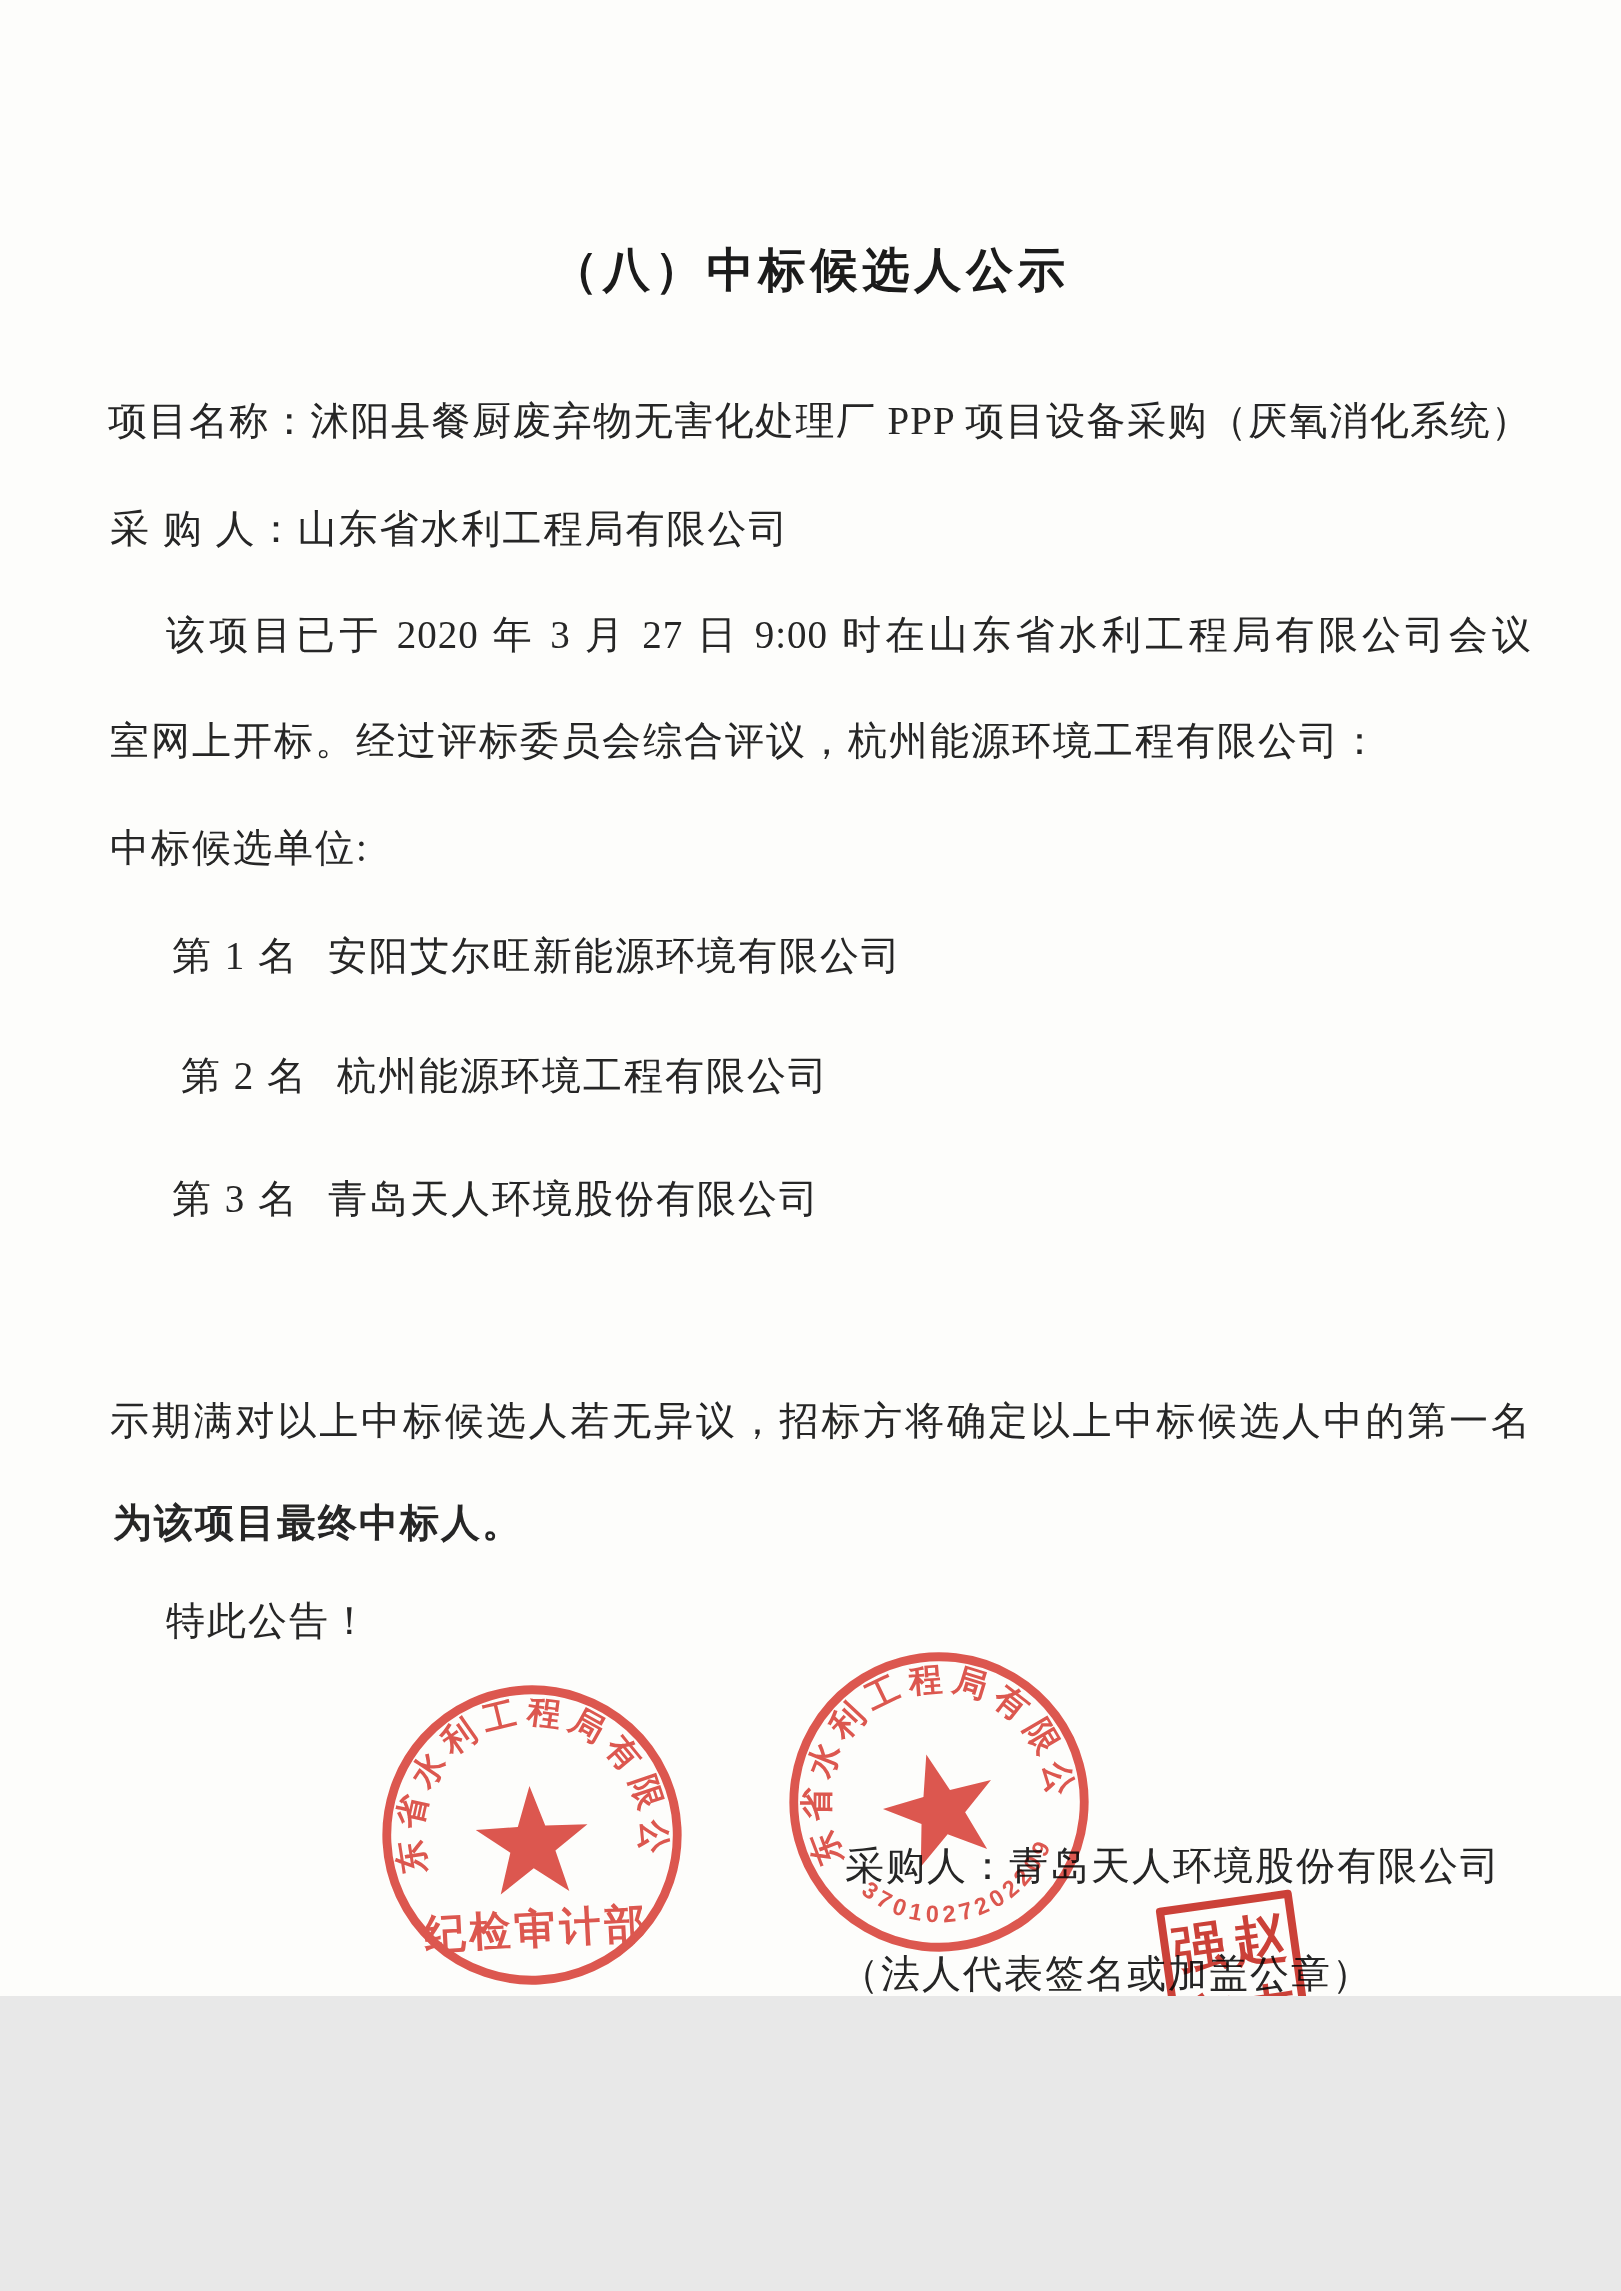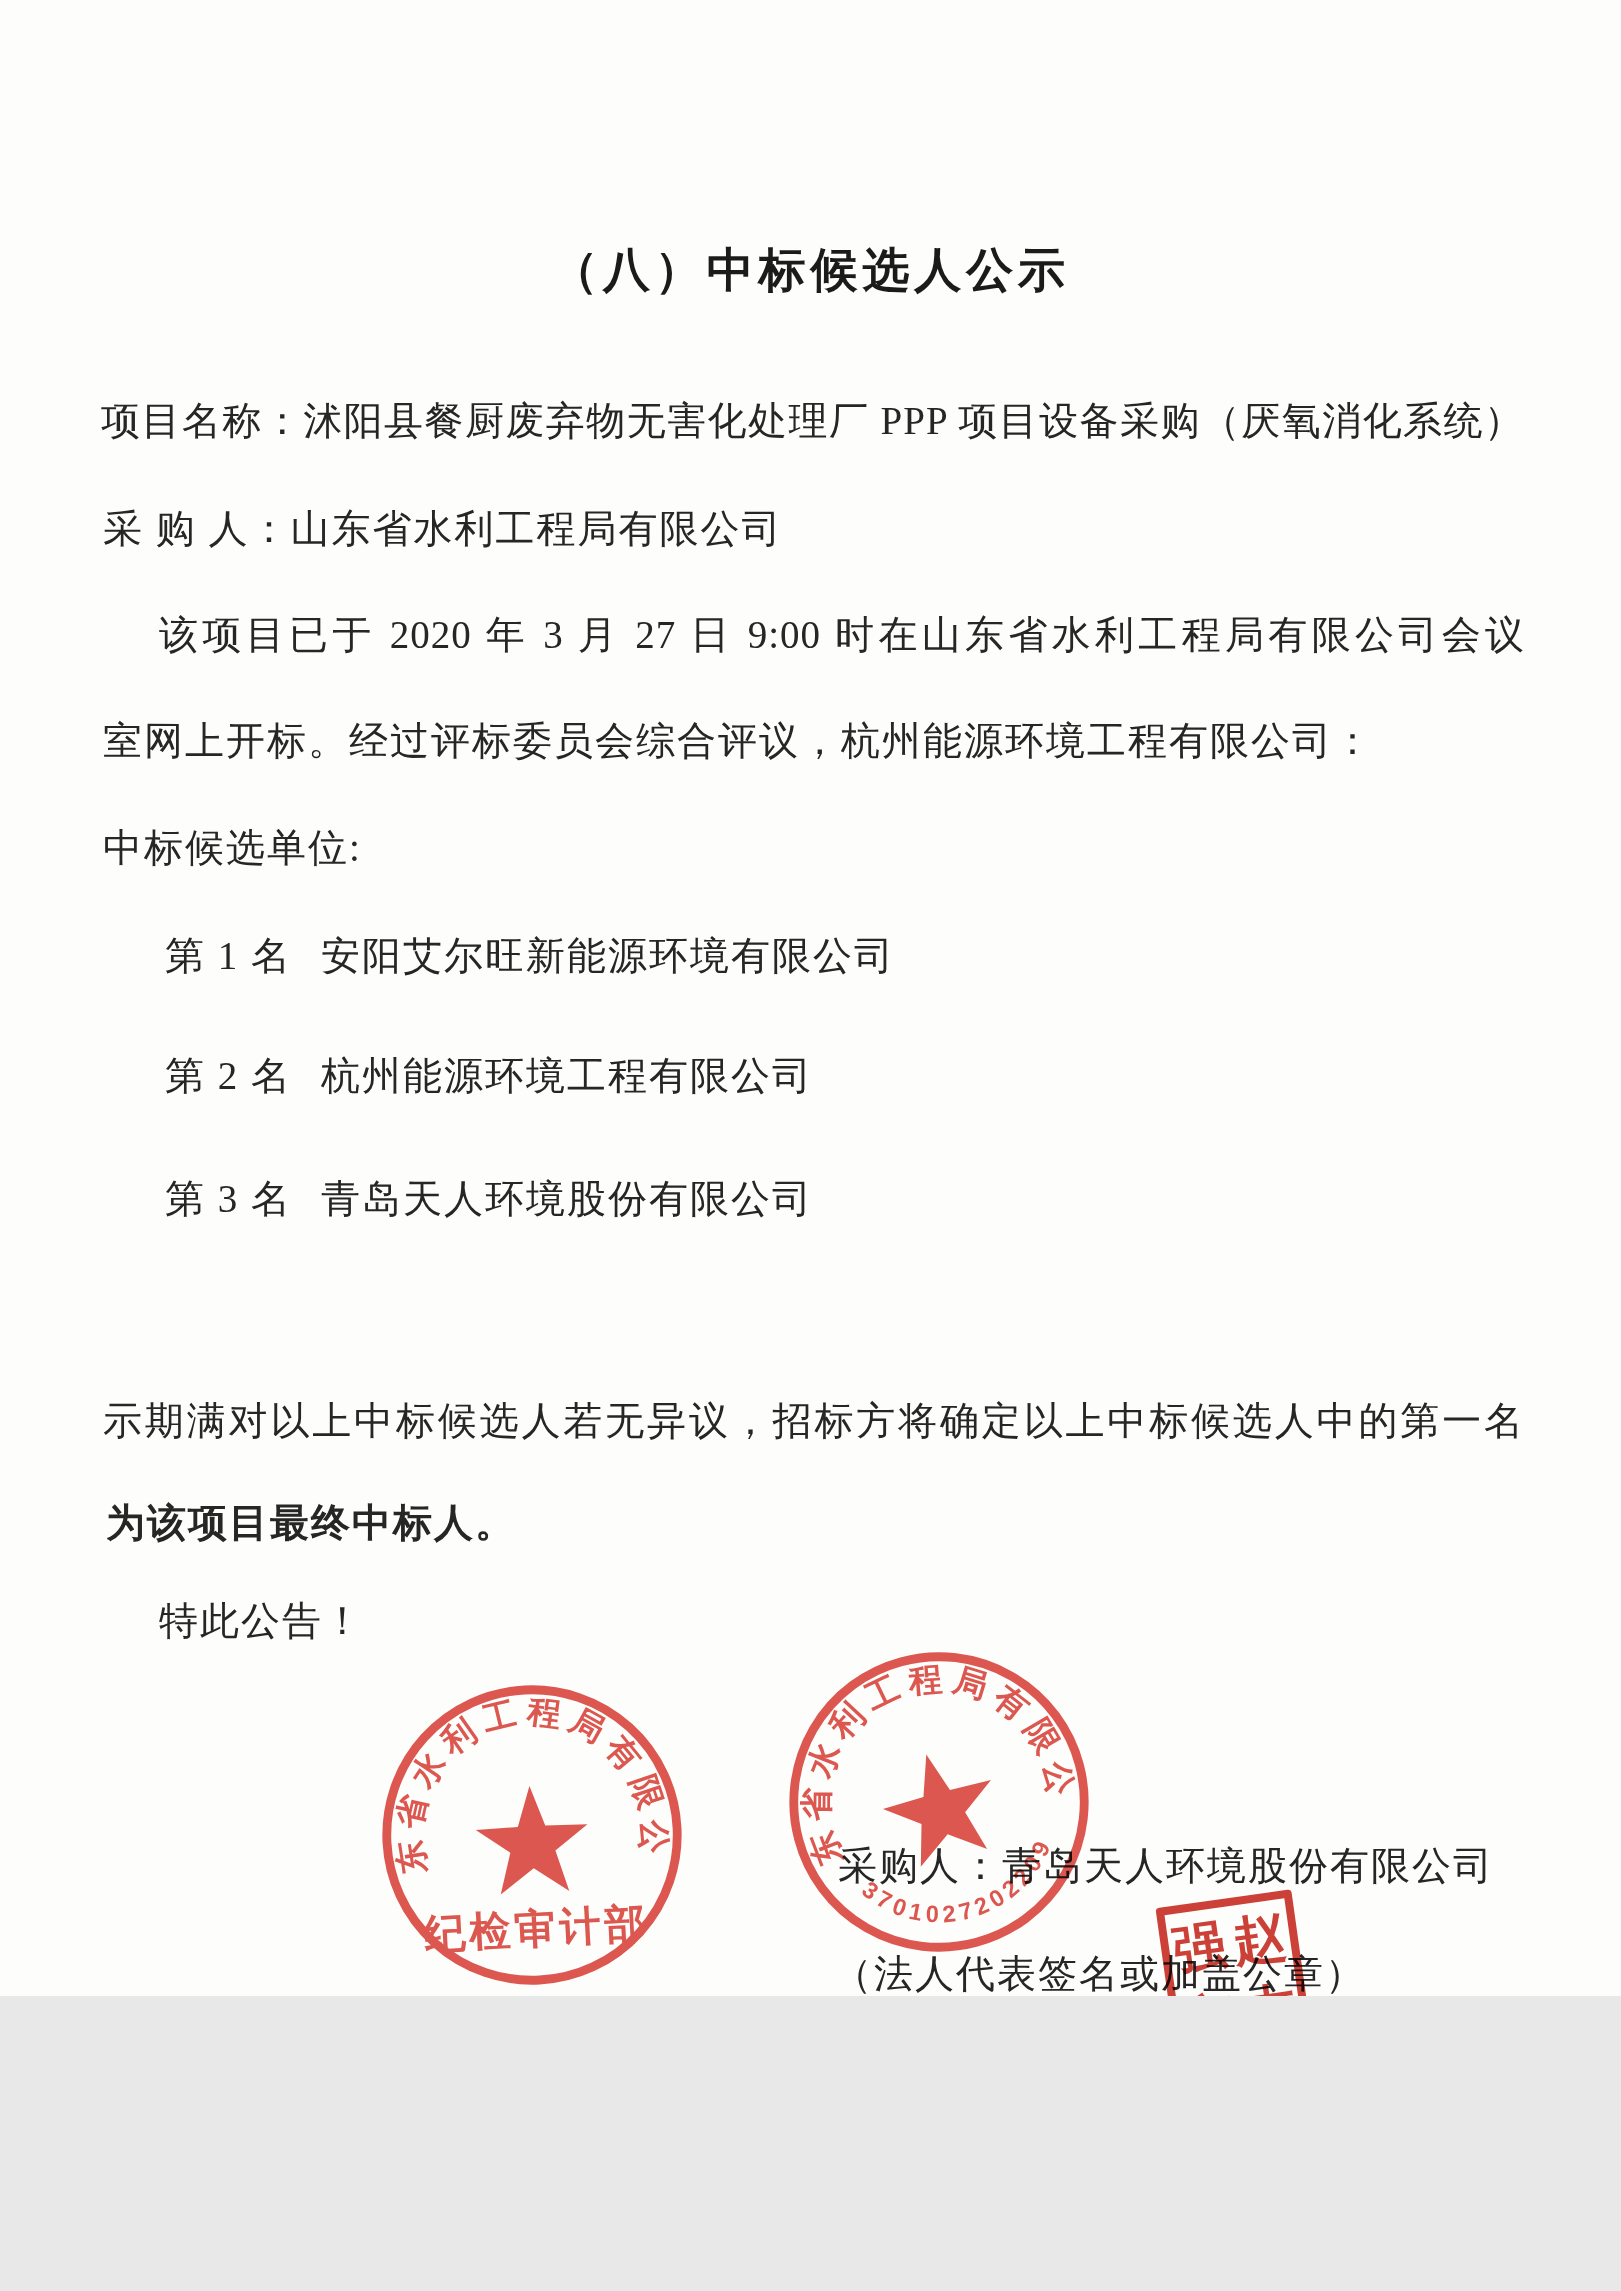--- a/index.html
+++ b/index.html
@@ -6,29 +6,29 @@
   .page{
     position:relative;width:1621px;height:1996px;margin:0 auto;
     background:#fdfdfb;overflow:hidden;
     font-family:"Liberation Serif","DejaVu Serif",serif;color:#262626;
   }
   .doc-title{
     position:absolute;top:239px;left:0;width:100%;text-align:center;
     font-family:"Liberation Sans","DejaVu Sans",sans-serif;
     font-weight:700;font-size:47px;letter-spacing:4.9px;color:#1b1b1b;
   }
-  .line{position:absolute;font-size:39px;letter-spacing:2px;white-space:nowrap;}
+  .line{position:absolute;font-size:39px;letter-spacing:2px;white-space:nowrap;margin-left:7px;}
   .just{white-space:normal;text-align:justify;text-align-last:justify;letter-spacing:1px;}
   .l-project{top:394px;left:101px;width:1423px;}
   .l-purchaser{top:502px;left:103px;}
   .l-para1a{top:608px;left:159px;width:1366px;}
   .l-para1b{top:714px;left:103px;}
   .l-candhead{top:821px;left:103px;}
   .l-cand1{top:929px;left:165px;}
-  .l-cand2{top:1049px;left:165px;}
+  .l-cand2{top:1049px;left:174px;}
   .l-cand3{top:1172px;left:165px;}
   .l-para2a{top:1292px;left:159px;width:1366px;}
   .l-para2b{top:1394px;left:103px;width:1421px;}
   .l-para2c{top:1496px;left:106px;font-weight:bold;}
   .l-closing{top:1594px;left:159px;}
   .cand-rank{display:inline-block;margin-right:29px;}
   .l-sig-purchaser{top:1839px;left:838px;z-index:3;}
   .l-sig-note{top:1947px;left:833px;z-index:3;text-align:center;}
   .l-sig-date{top:2049px;left:943px;z-index:3;}
   .stamp{position:absolute;mix-blend-mode:multiply;opacity:.93;z-index:4;}

